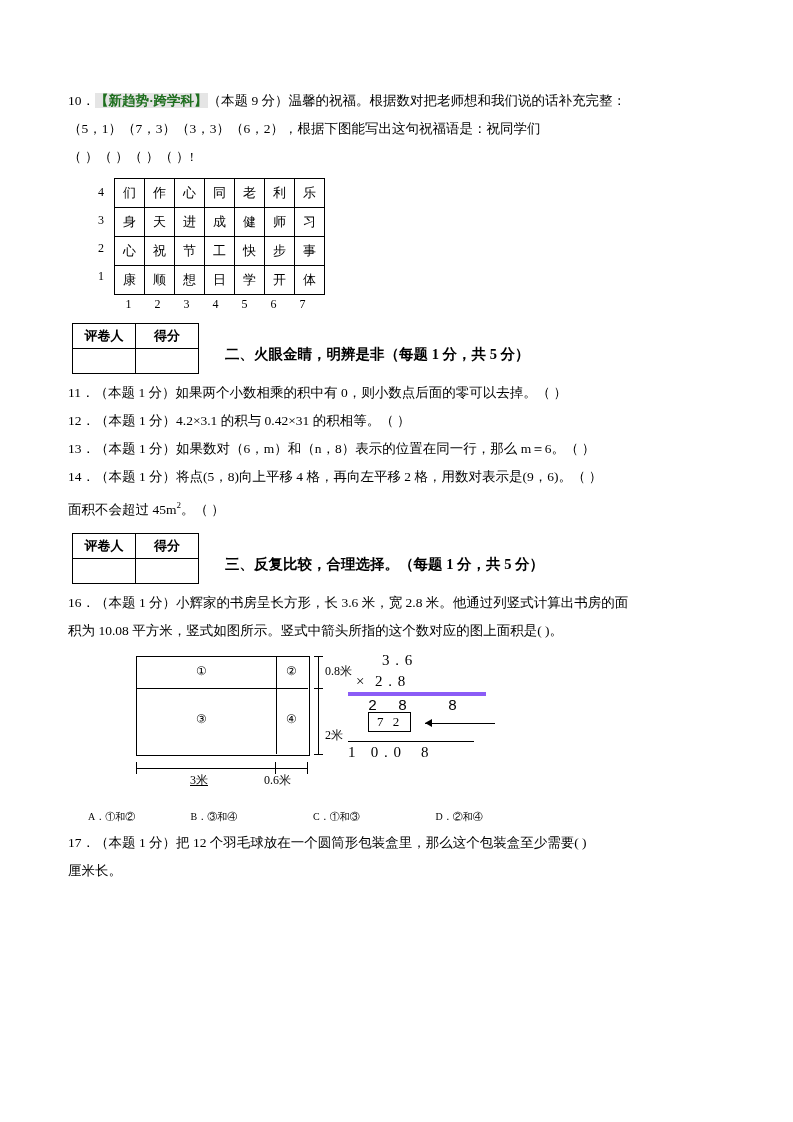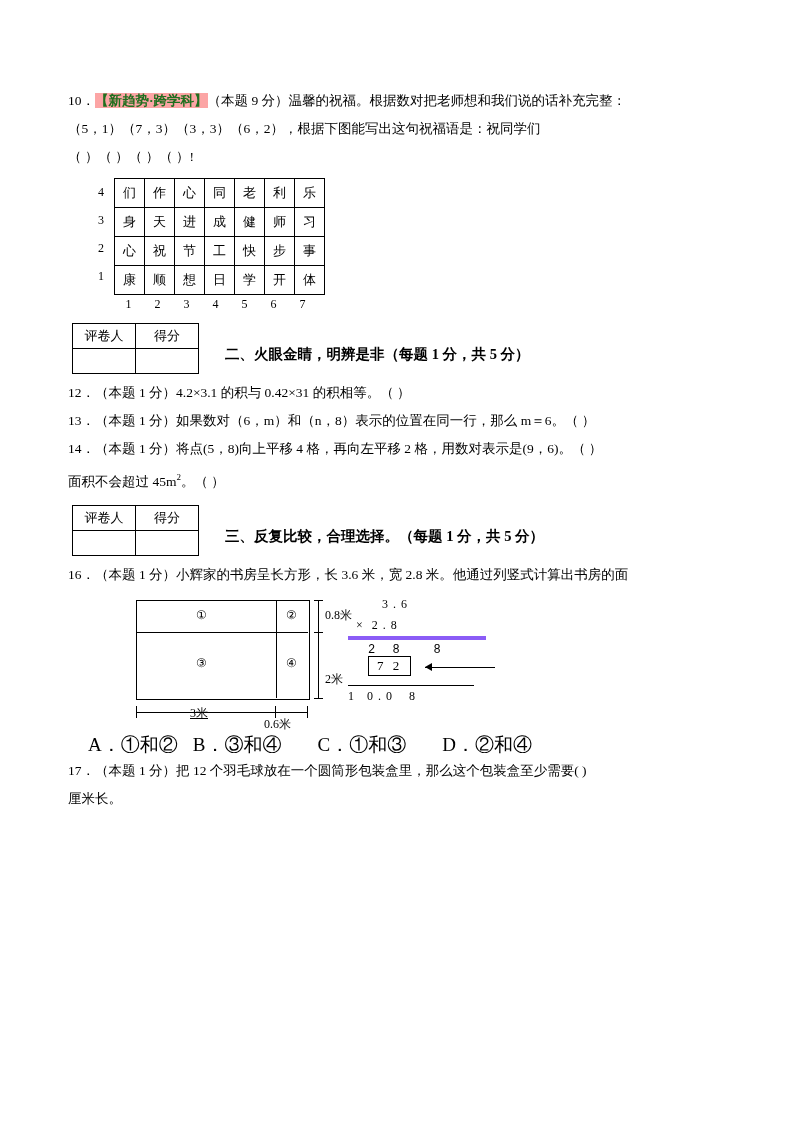--- a/index.html
+++ b/index.html
@@ -22,21 +22,21 @@
     box-sizing: border-box;
     padding: 88px 70px 0 68px;
   }
   .q {
     font-size: 13.5px;
     line-height: 26px;
     margin: 0 0 2px 0;
     text-align: justify;
   }
   .hl-box {
-    background: #fca5a5;
+    background: #e5e5e5;
     color: #1f6f1f;
     font-weight: bold;
   }
   
   .paren-row {
     font-size: 13.5px;
     line-height: 26px;
     letter-spacing: 0px;
     margin-left: 0px;
   }
@@ -91,20 +91,21 @@
   table.scorebox {
     border-collapse: collapse;
     margin-left: 4px;
   }
   table.scorebox td {
     border: 1px solid #000;
     width: 60px;
     height: 22px;
     text-align: center;
     font-size: 13px;
+    font-weight: bold;
   }
   table.scorebox td.empty {
     height: 22px;
   }
   .sectitle {
     font-size: 14.5px;
     font-weight: bold;
     margin-left: 26px;
     margin-top: 22px;
     white-space: nowrap;
@@ -146,21 +147,21 @@
   }
   .dimline {
     position: absolute;
     background: #000;
   }
   
   .mult {
     position: absolute;
     left: 280px;
     top: 0px;
-    font-size: 12px;
+    font-size: 15px;
     font-family: "Liberation Serif", serif;
     letter-spacing: 1px;
   }
   .mult div {
     line-height: 21px;
     white-space: pre;
   }
   .boxed72 {
     position: absolute;
     left: 300px;
@@ -181,23 +182,23 @@
   .arrow-head {
     position: absolute;
     left: 357px;
     top: 69px;
     width: 0; height: 0;
     border-top: 4px solid transparent;
     border-bottom: 4px solid transparent;
     border-right: 7px solid #000;
   }
   .choices {
-    font-size: 19px;
+    font-size: 10px;
     line-height: 26px;
-    margin-top: 0;
+    margin-top: 16px;
   }
   .choices span {
     display: inline-block;
   }
   sup { font-size: 9px; }
 </style>
 </head>
 <body>
 
 <div class="page">
@@ -276,20 +277,23 @@
       <tr>
         <td class="empty"></td>
         <td class="empty"></td>
       </tr>
     </tbody>
       </table>
     <div class="sectitle">二、火眼金睛，明辨是非（每题 1 分，共 5 分）</div>
   </div>
 
   <div class="q">
+    <span>11．</span><span>（本题 1 分）如果两个小数相乘的积中有 0，则小数点后面的零可以去掉。（                    ）</span>
+  </div>
+  <div class="q">
     <span>12．</span><span>（本题 1 分）4.2×3.1 的积与 0.42×31 的积相等。（                    ）</span>
   </div>
   <div class="q">
     <span>13．</span><span>（本题 1 分）如果数对（6，m）和（n，8）表示的位置在同一行，那么 m＝6。（                    ）</span>
   </div>
   <div class="q">
     <span>14．</span><span>（本题 1 分）将点(5，8)向上平移 4 格，再向左平移 2 格，用数对表示是(9，6)。（                    ）</span>
   </div>
   <div class="q">
     <span>面积不会超过 45m</span><sup>2</sup><span>。（                    ）</span>
@@ -307,20 +311,21 @@
         <td class="empty"></td>
       </tr>
     </tbody>
       </table>
     <div class="sectitle">三、反复比较，合理选择。（每题 1 分，共 5 分）</div>
   </div>
 
   <div class="q">
     <span>16．</span><span>（本题 1 分）小辉家的书房呈长方形，长 3.6 米，宽 2.8 米。他通过列竖式计算出书房的面</span>
   </div>
+  <div class="q">积为 10.08 平方米，竖式如图所示。竖式中箭头所指的这个数对应的图上面积是(                    )。</div>
 
   <div class="fig16">
     <div class="rect-outer"></div>
     <div class="v-div"></div>
     <div class="h-div"></div>
 
     <div class="lbl" style="left:128px; top:14px;">①</div>
     <div class="lbl" style="left:218px; top:14px;">②</div>
     <div class="lbl" style="left:128px; top:62px;">③</div>
     <div class="lbl" style="left:218px; top:62px;">④</div>
@@ -332,21 +337,21 @@
 
     <div class="dimline" style="left:250px; top:38px; width:1px; height:66px;"></div>
     <div class="dimline" style="left:246px; top:104px; width:9px; height:1px;"></div>
     <div class="lbl" style="left:257px; top:77px;">2米</div>
 
     <div class="dimline" style="left:68px; top:118px; width:140px; height:1px;"></div>
     <div class="dimline" style="left:68px; top:112px; width:1px; height:12px;"></div>
     <div class="dimline" style="left:207px; top:112px; width:1px; height:12px;"></div>
     <div class="dimline" style="left:208px; top:118px; width:32px; height:1px;"></div>
     <div class="dimline" style="left:239px; top:112px; width:1px; height:12px;"></div>
-    <div class="lbl" style="left:122px; top:111px;text-decoration:underline;">3米</div>
+    <div class="lbl" style="left:122px; top:122px;text-decoration:underline;">3米</div>
     <div class="lbl" style="left:196px; top:122px;">0.6米</div>
 
     <div class="mult">
       <div style="padding-left:34px;">3 . 6</div>
       <div style="padding-left:8px;">×  2 . 8</div>
       <div style="padding-left:20px; border-top:4px solid #8b5cf6; width:118px;font-family:Liberation Mono, monospace;">2  8    8</div>
       <div style="height:24px;"></div>
       <div style="padding-left:0px; border-top:1px solid #000; width:126px;">1   0 . 0    8</div>
     </div>
     <div class="boxed72">7  2</div>

